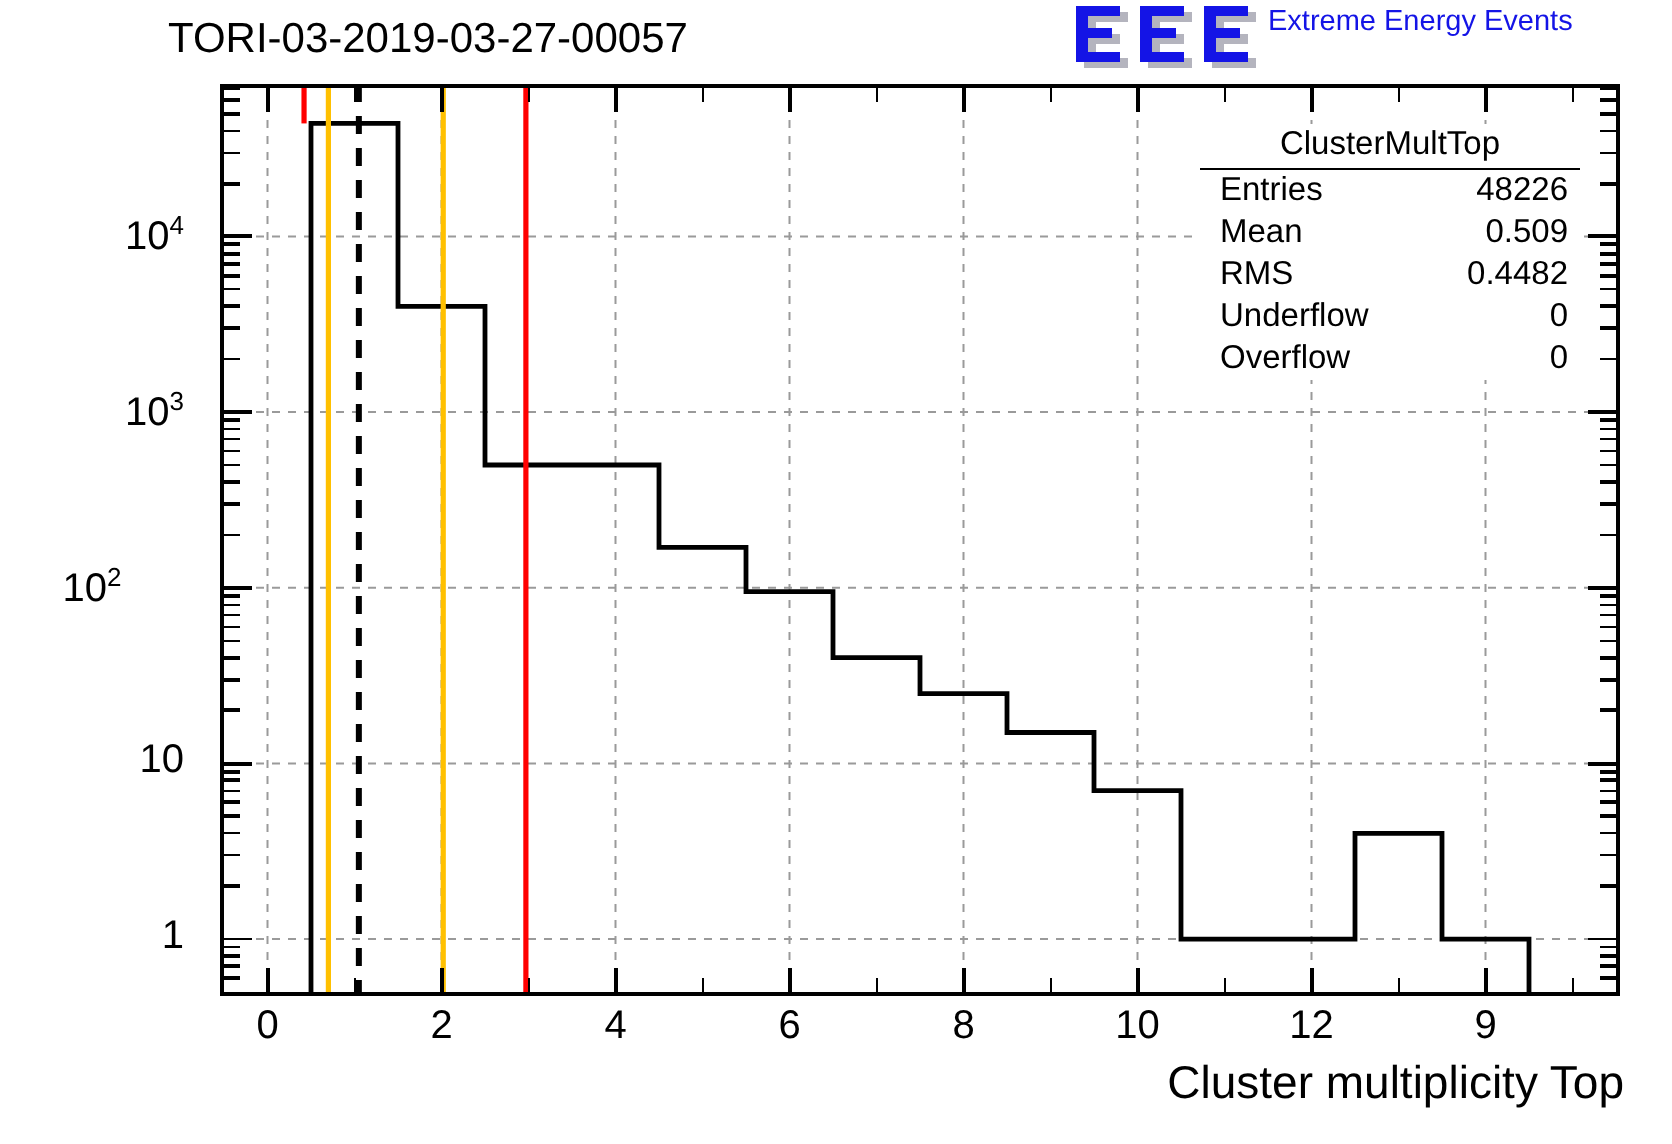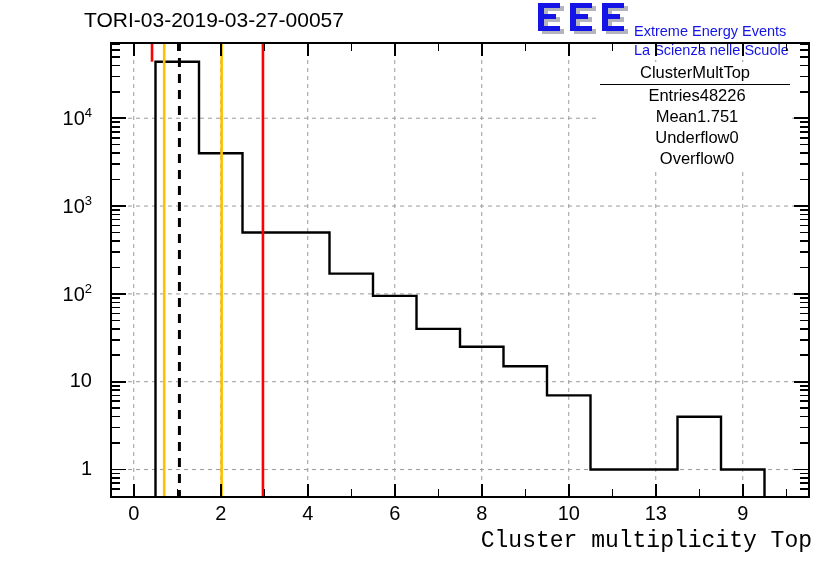--- a/index.html
+++ b/index.html
@@ -20,42 +20,42 @@
   .eee-glyph .fg{position:absolute;background:#1414e6;}
   .sh.b1{left:4px;top:3px;width:22px;height:5px;}
   .sh.b2{left:4px;top:14px;width:18px;height:5px;}
   .sh.b3{left:4px;top:26px;width:22px;height:5px;}
   .sh.b4{left:4px;top:3px;width:6px;height:28px;}
   .fg.f1{left:0px;top:0px;width:22px;height:5px;}
   .fg.f2{left:0px;top:11px;width:18px;height:5px;}
   .fg.f3{left:0px;top:23px;width:22px;height:5px;}
   .fg.f4{left:0px;top:0px;width:6px;height:28px;}
   .logo-text{position:absolute;left:96px;top:0px;color:#1414e6;
-    font-size:14.5px;line-height:19px;white-space:nowrap;margin-top:20px;}
+    font-size:14.5px;line-height:19px;white-space:nowrap;}
 
   
   .frame{position:absolute;left:110px;top:42px;width:700px;height:456px;
     border:2px solid #000;box-sizing:border-box;background:transparent;}
   .plotarea{position:absolute;left:112px;top:44px;width:696px;height:452px;overflow:hidden;}
 
   
   .tick{position:absolute;background:#000;}      
 
   
   .xlab{position:absolute;font-size:20px;color:#000;text-align:center;transform:translateX(-50%);}
   .ylab{position:absolute;font-size:20px;color:#000;text-align:right;white-space:nowrap;}
   .ylab sup{font-size:13px;vertical-align:super;}
 
-  .axis-title{position:absolute;right:24px;top:528px;font-size:23px;color:#000;white-space:nowrap;font-family:Liberation Mono, monospace;}
+  .axis-title{position:absolute;right:24px;top:528px;font-size:23px;color:#000;white-space:nowrap;}
 
   
   .stats{position:absolute;left:600px;top:62px;width:190px;
     font-size:16.5px;color:#000;background:#fff;}
   .stats .hdr{text-align:center;padding:1px 0 2px 0;border-bottom:1.5px solid #000;}
-  .stats .row{display:flex;justify-content:center;padding:1px 6px 1px 10px;}
+  .stats .row{display:flex;justify-content:space-between;padding:1px 6px 1px 10px;}
   .stats .row .k{text-align:left;}
   .stats .row .v{text-align:right;}
 </style>
 </head>
 <body>
 
 <div id="root">
 
   <div class="title">TORI-03-2019-03-27-00057</div>
 
@@ -87,21 +87,20 @@
           <span class="sh b3"></span>
           <span class="sh b4"></span>
         <span class="fg f1"></span>
           <span class="fg f2"></span>
           <span class="fg f3"></span>
           <span class="fg f4"></span>
       </div>
     </div>
     <div class="logo-text">
       <div>Extreme Energy Events</div>
-      <div>La Scienza nelle Scuole</div>
     </div>
   </div>
 
   <div class="plotarea">
     <svg id="plot-svg" width="696" height="452">
         <line x1="21.75" x2="21.75" y1="0" y2="452" stroke="#9a9a9a" stroke-width="1" stroke-dasharray="4,4"></line>
         <line x1="108.75" x2="108.75" y1="0" y2="452" stroke="#9a9a9a" stroke-width="1" stroke-dasharray="4,4"></line>
         <line x1="195.75" x2="195.75" y1="0" y2="452" stroke="#9a9a9a" stroke-width="1" stroke-dasharray="4,4"></line>
         <line x1="282.75" x2="282.75" y1="0" y2="452" stroke="#9a9a9a" stroke-width="1" stroke-dasharray="4,4"></line>
         <line x1="369.75" x2="369.75" y1="0" y2="452" stroke="#9a9a9a" stroke-width="1" stroke-dasharray="4,4"></line>
@@ -156,21 +155,21 @@
       <div class="tick" style="left: 742.25px; top: 484px; width: 1.6px; height: 12px; position: absolute; background: rgb(0, 0, 0);"></div>
       <div class="tick" style="left: 742.25px; top: 44px; width: 1.6px; height: 12px; position: absolute; background: rgb(0, 0, 0);"></div>
       <div class="tick" style="left: 785.75px; top: 489px; width: 1.6px; height: 7px; position: absolute; background: rgb(0, 0, 0);"></div>
       <div class="tick" style="left: 785.75px; top: 44px; width: 1.6px; height: 7px; position: absolute; background: rgb(0, 0, 0);"></div>
       <div class="xlab" style="left: 133.75px; top: 502px;">0</div>
       <div class="xlab" style="left: 220.75px; top: 502px;">2</div>
       <div class="xlab" style="left: 307.75px; top: 502px;">4</div>
       <div class="xlab" style="left: 394.75px; top: 502px;">6</div>
       <div class="xlab" style="left: 481.75px; top: 502px;">8</div>
       <div class="xlab" style="left: 568.75px; top: 502px;">10</div>
-      <div class="xlab" style="left: 655.75px; top: 502px;">13</div>
+      <div class="xlab" style="left: 655.75px; top: 502px;">12</div>
       <div class="xlab" style="left: 742.75px; top: 502px;">9</div>
       <div class="tick" style="left: 112px; top: 468.76px; width: 14px; height: 1.6px; position: absolute; background: rgb(0, 0, 0);"></div>
       <div class="tick" style="left: 794px; top: 468.76px; width: 14px; height: 1.6px; position: absolute; background: rgb(0, 0, 0);"></div>
       <div class="tick" style="left: 112px; top: 442.319px; width: 8px; height: 1.6px; position: absolute; background: rgb(0, 0, 0);"></div>
       <div class="tick" style="left: 800px; top: 442.319px; width: 8px; height: 1.6px; position: absolute; background: rgb(0, 0, 0);"></div>
       <div class="tick" style="left: 112px; top: 426.853px; width: 8px; height: 1.6px; position: absolute; background: rgb(0, 0, 0);"></div>
       <div class="tick" style="left: 800px; top: 426.853px; width: 8px; height: 1.6px; position: absolute; background: rgb(0, 0, 0);"></div>
       <div class="tick" style="left: 112px; top: 415.879px; width: 8px; height: 1.6px; position: absolute; background: rgb(0, 0, 0);"></div>
       <div class="tick" style="left: 800px; top: 415.879px; width: 8px; height: 1.6px; position: absolute; background: rgb(0, 0, 0);"></div>
       <div class="tick" style="left: 112px; top: 407.367px; width: 8px; height: 1.6px; position: absolute; background: rgb(0, 0, 0);"></div>
@@ -264,35 +263,39 @@
       <div class="tick" style="left: 112px; top: 75.5205px; width: 8px; height: 1.6px; position: absolute; background: rgb(0, 0, 0);"></div>
       <div class="tick" style="left: 800px; top: 75.5205px; width: 8px; height: 1.6px; position: absolute; background: rgb(0, 0, 0);"></div>
       <div class="tick" style="left: 112px; top: 64.5468px; width: 8px; height: 1.6px; position: absolute; background: rgb(0, 0, 0);"></div>
       <div class="tick" style="left: 800px; top: 64.5468px; width: 8px; height: 1.6px; position: absolute; background: rgb(0, 0, 0);"></div>
       <div class="tick" style="left: 112px; top: 56.0349px; width: 8px; height: 1.6px; position: absolute; background: rgb(0, 0, 0);"></div>
       <div class="tick" style="left: 800px; top: 56.0349px; width: 8px; height: 1.6px; position: absolute; background: rgb(0, 0, 0);"></div>
       <div class="tick" style="left: 112px; top: 49.0801px; width: 8px; height: 1.6px; position: absolute; background: rgb(0, 0, 0);"></div>
       <div class="tick" style="left: 800px; top: 49.0801px; width: 8px; height: 1.6px; position: absolute; background: rgb(0, 0, 0);"></div>
       <div class="ylab" style="left: 0px; width: 92px; top: 456.56px;">1</div>
       <div class="ylab" style="left: 0px; width: 92px; top: 368.727px;">10</div>
-      <div class="ylab" style="left: 0px; width: 92px; top: 280.894px;">10<sup>2</sup></div>
+      <div class="ylab" style="left: 0px; width: 92px; top: 280.894px; text-align: center;">10<sup>2</sup></div>
       <div class="ylab" style="left: 0px; width: 92px; top: 193.061px;">10<sup>3</sup></div>
       <div class="ylab" style="left: 0px; width: 92px; top: 105.228px;">10<sup>4</sup></div>
     </div>
 
   <div class="stats">
     <div class="hdr">ClusterMultTop</div>
     <div id="stats-rows">
         <div class="row">
           <span class="k">Entries</span>
           <span class="v">48226</span>
         </div>
         <div class="row">
           <span class="k">Mean</span>
-          <span class="v">1.751</span>
+          <span class="v">0.509</span>
+        </div>
+        <div class="row">
+          <span class="k">RMS</span>
+          <span class="v">0.4482</span>
         </div>
         <div class="row">
           <span class="k">Underflow</span>
           <span class="v">0</span>
         </div>
         <div class="row">
           <span class="k">Overflow</span>
           <span class="v">0</span>
         </div>
       </div>

